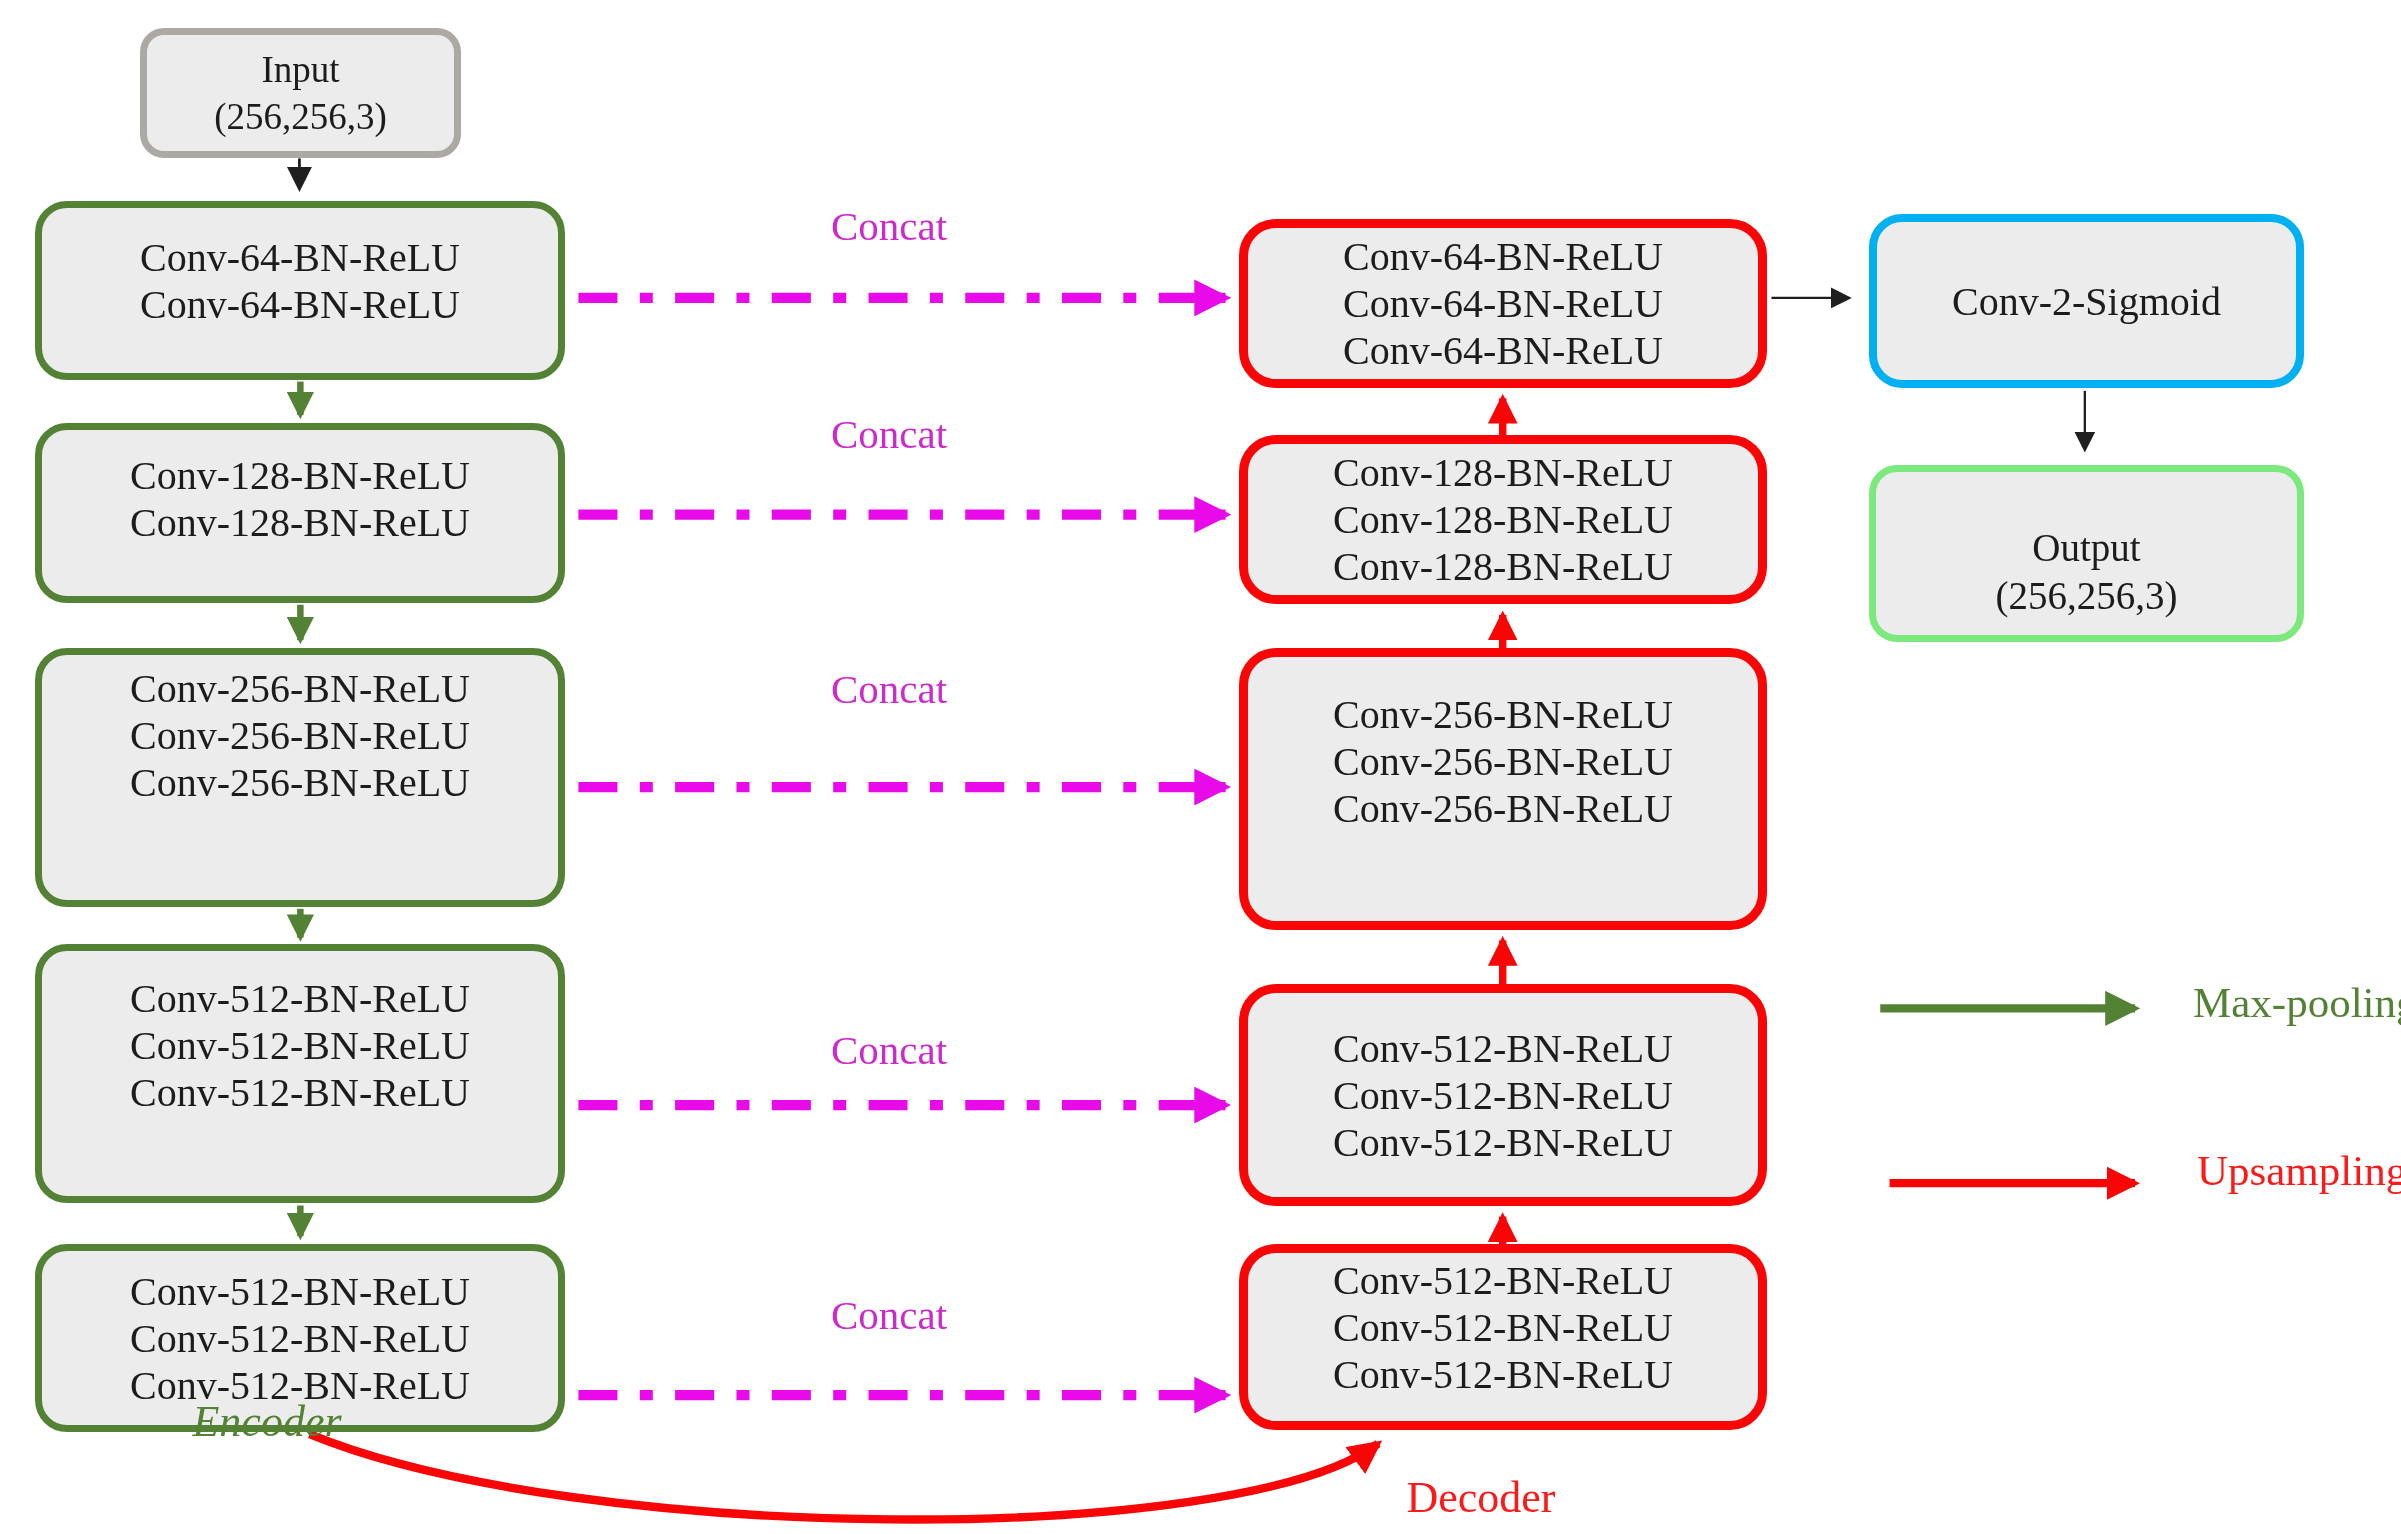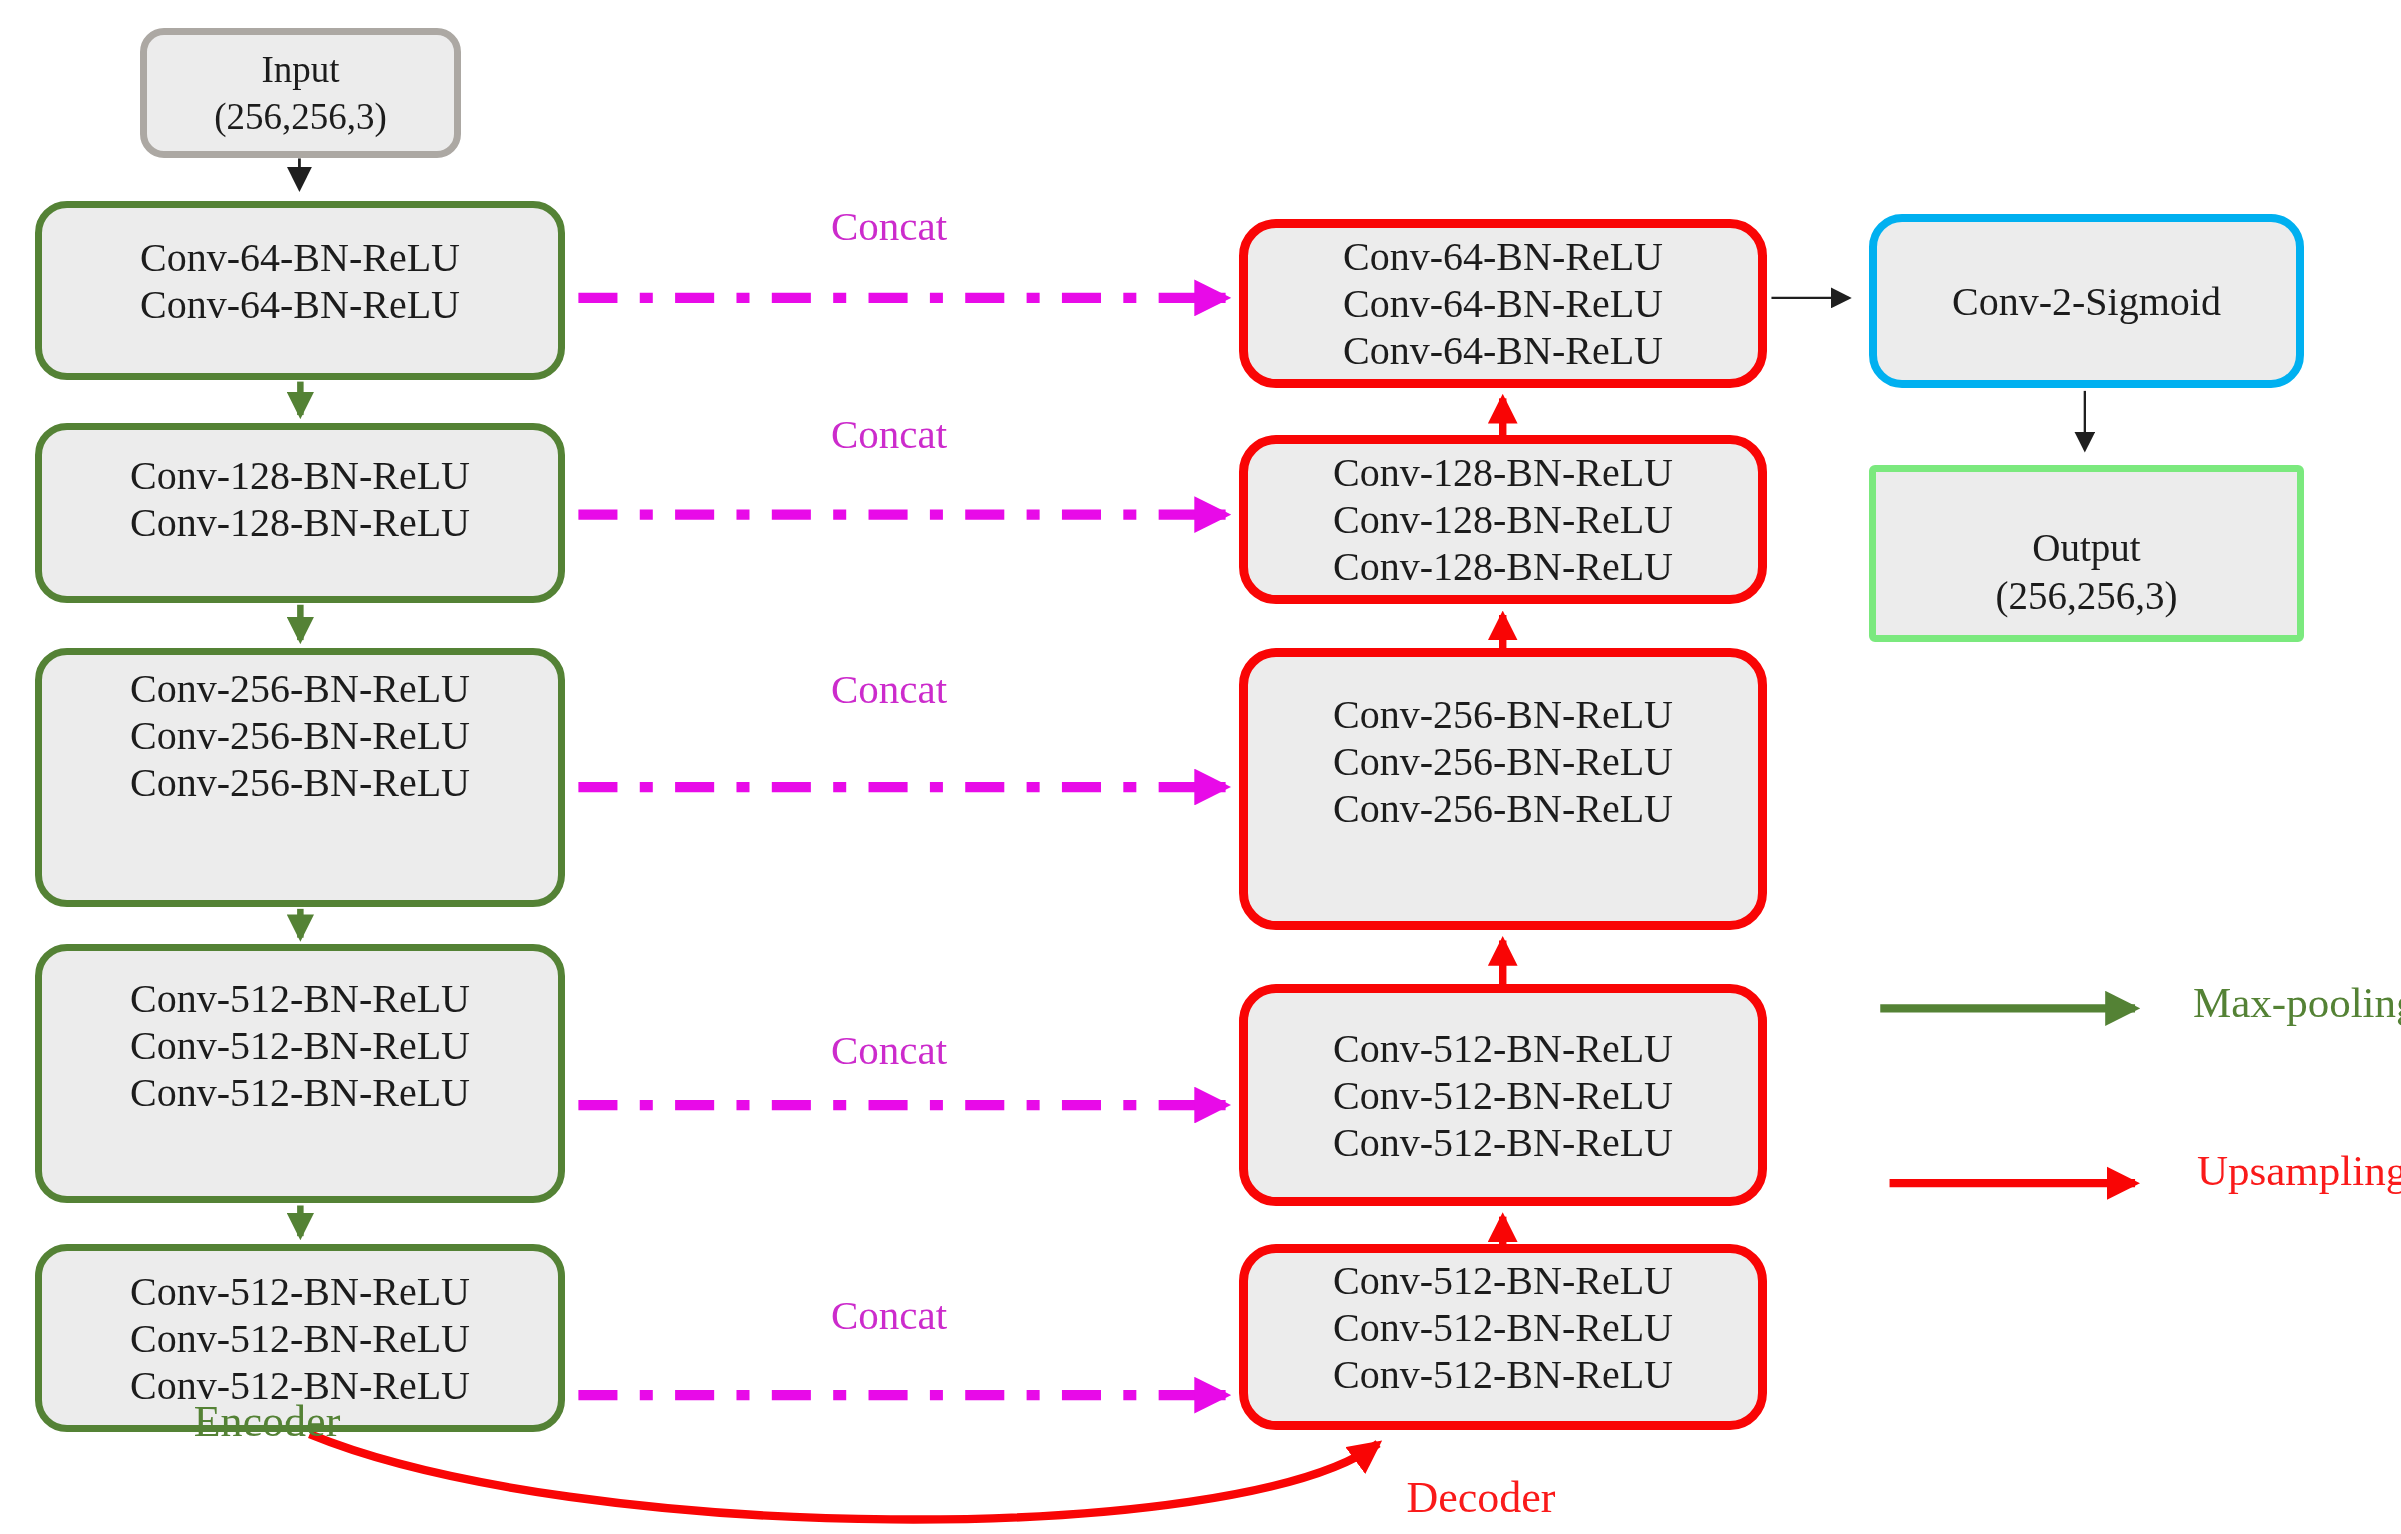--- a/index.html
+++ b/index.html
@@ -15,21 +15,21 @@
     position:absolute;
     background:var(--boxfill);
     display:flex;flex-direction:column;justify-content:center;align-items:center;
     font-size:40px;line-height:47px;color:var(--ink);
     text-align:center;box-sizing:border-box;
   }
   .enc{border:7.4px solid var(--green);border-radius:32px;}
   .dec{border:9.3px solid var(--red);border-radius:37px;}
   .inp{border:7.4px solid var(--gray);border-radius:24px;font-size:37px;}
   .sig{border:8.4px solid var(--blue);border-radius:33px;}
-  .out{border:7.4px solid var(--lgreen);border-radius:6px;font-size:39px;line-height:48px;}
+  .out{border:7.4px solid var(--lgreen);border-radius:28px;font-size:39px;line-height:48px;}
   .concat{
     position:absolute;transform:translate(-50%,-50%);
     color:var(--concat);font-size:41px;white-space:nowrap;margin-left:10px;
   }
   .seclabel{
     position:absolute;transform:translate(-50%,-50%);
     font-size:44px;white-space:nowrap;
   }
   .legendlabel{
     position:absolute;transform:translate(0,-50%);
@@ -153,20 +153,20 @@
     <div class="ln">Output</div>
     <div class="ln">(256,256,3)</div>
   </div>
 
   <span class="concat" style="left:879px;top:226px;">Concat</span>
   <span class="concat" style="left:879px;top:434px;">Concat</span>
   <span class="concat" style="left:879px;top:689px;">Concat</span>
   <span class="concat" style="left:879px;top:1050px;">Concat</span>
   <span class="concat" style="left:879px;top:1315px;">Concat</span>
 
-  <span class="seclabel green-t" style="left:267px;top:1421px;">Encoder</span>
+  <span class="seclabel green-t" style="left:267px;top:1421px;font-style:italic;">Encoder</span>
   <span class="seclabel red-t" style="left:1481px;top:1497px;">Decoder</span>
 
   <span class="legendlabel green-t" style="left:2193px;top:1002px;">Max-pooling</span>
   <span class="legendlabel red-t" style="left:2197px;top:1170px;">Upsampling</span>
 
 </div>
 
 
 </body></html>

